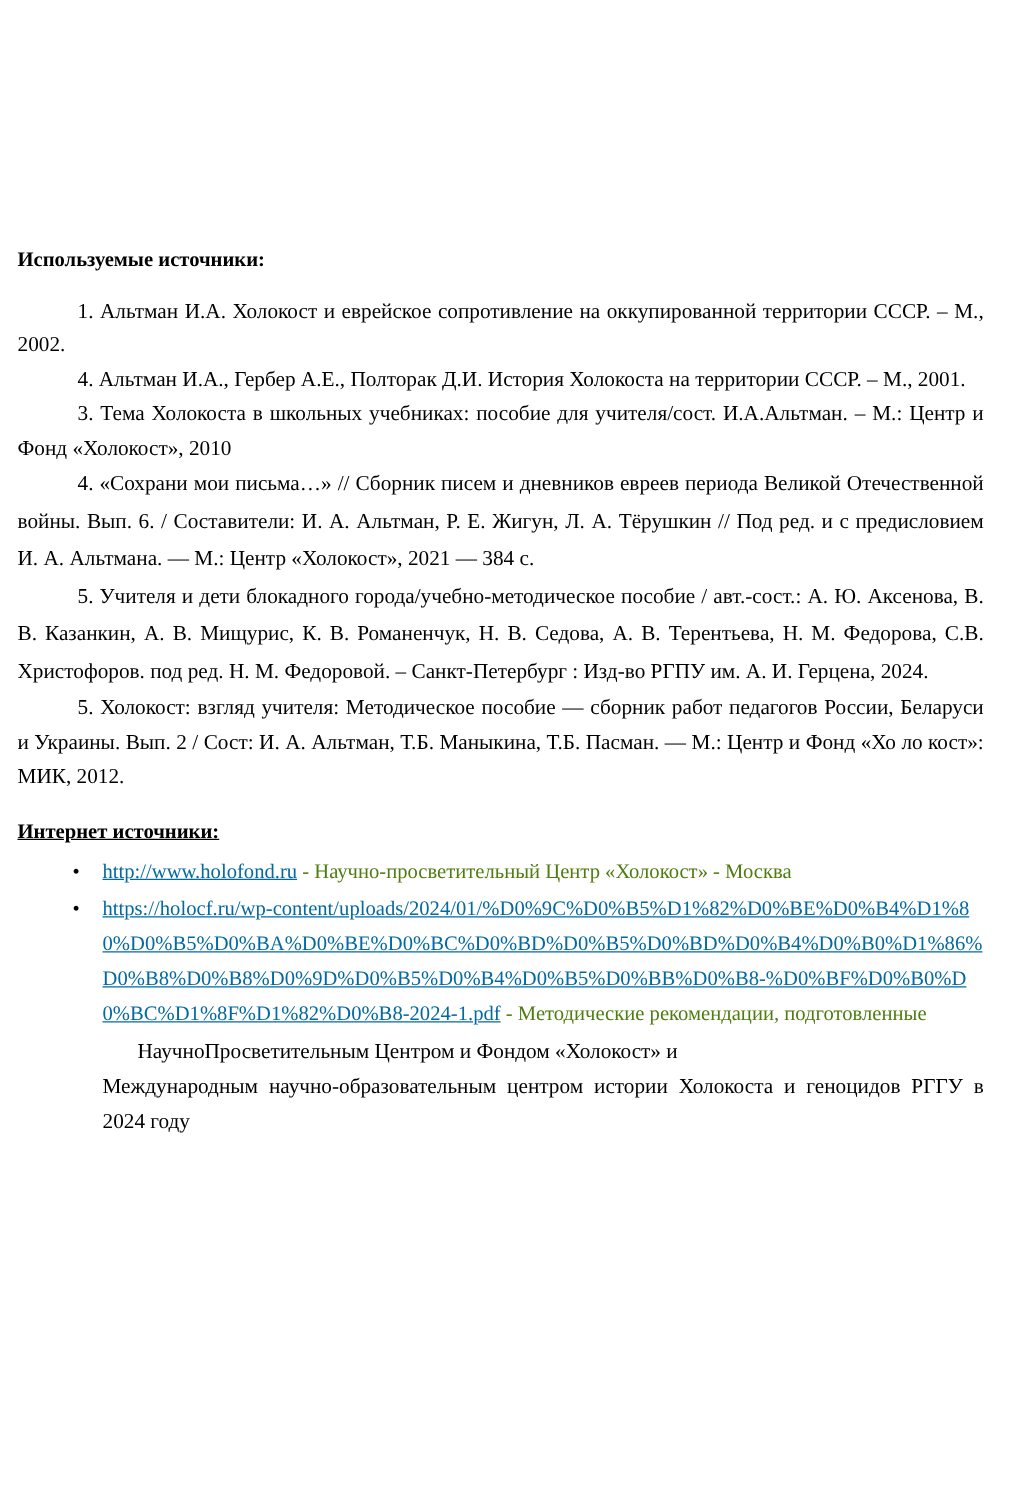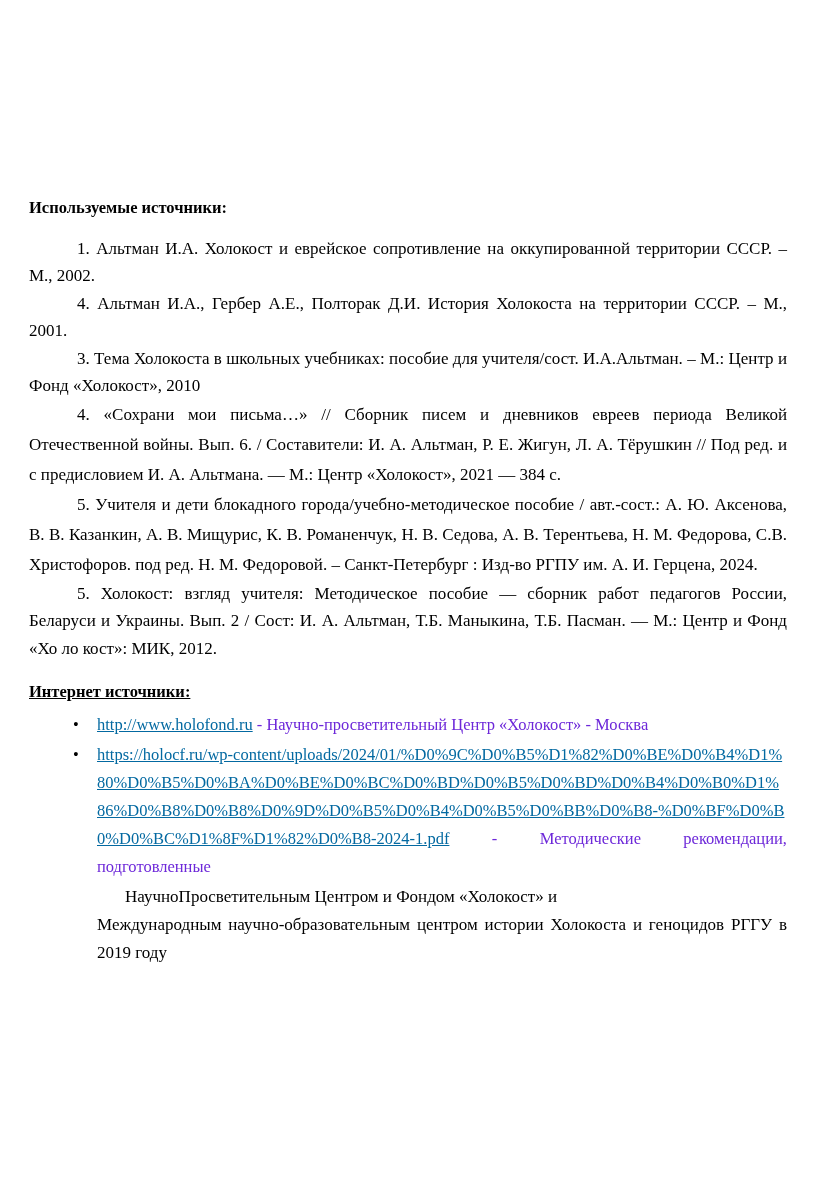--- a/index.html
+++ b/index.html
@@ -12,21 +12,21 @@
     height: 1192px;
     font-family: "Liberation Serif", serif;
     color: #000000;
     overflow: hidden;
   }
   .page {
     position: relative;
     width: 816px;
     height: 1176px;
     box-sizing: border-box;
-    padding: 200px 29px 0 29px;
+    padding: 200px 29px 0 14px;
   }
   .heading {
     font-weight: bold;
     font-size: 16.5px;
     line-height: 1.0;
     margin: 0 0 18px 0;
   }
   .heading2 {
     font-weight: bold;
     font-size: 16.5px;
@@ -64,21 +64,21 @@
     left: 44px;
     top: 0;
     font-size: 16.5px;
   }
   a.url {
     color: #0369a1;
     text-decoration: underline;
     word-break: break-all;
   }
   .link-item .tail {
-    color: #6d28d9;
+    color: #4d7c0f;
   }
   .para-sub {
     font-size: 17px;
     line-height: 28px;
     text-align: justify;
     margin: 0;
     padding-left: 68px;
   }
   .para-sub .ind {
     display: inline-block;
@@ -104,15 +104,15 @@
   <ul class="links">
     <li class="link-item">
       <a class="url" href="#">http://www.holofond.ru</a><span class="tail"> - Научно-просветительный Центр «Холокост» - Москва</span>
     </li>
     <li class="link-item">
       <a class="url" href="#">https://holocf.ru/wp-content/uploads/2024/01/%D0%9C%D0%B5%D1%82%D0%BE%D0%B4%D1%80%D0%B5%D0%BA%D0%BE%D0%BC%D0%BD%D0%B5%D0%BD%D0%B4%D0%B0%D1%86%D0%B8%D0%B8%D0%9D%D0%B5%D0%B4%D0%B5%D0%BB%D0%B8-%D0%BF%D0%B0%D0%BC%D1%8F%D1%82%D0%B8-2024-1.pdf</a><span class="tail">   -  Методические      рекомендации,    подготовленные</span>
     </li>
   </ul>
 
   <p class="para-sub"><span class="ind"></span><span>НаучноПросветительным Центром и Фондом «Холокост» и</span></p>
-  <p class="para-sub">Международным научно-образовательным центром истории Холокоста и геноцидов РГГУ  в 2019 году</p>
+  <p class="para-sub">Международным научно-образовательным центром истории Холокоста и геноцидов РГГУ  в 2024 году</p>
 
 </div>
 
 </body></html>

